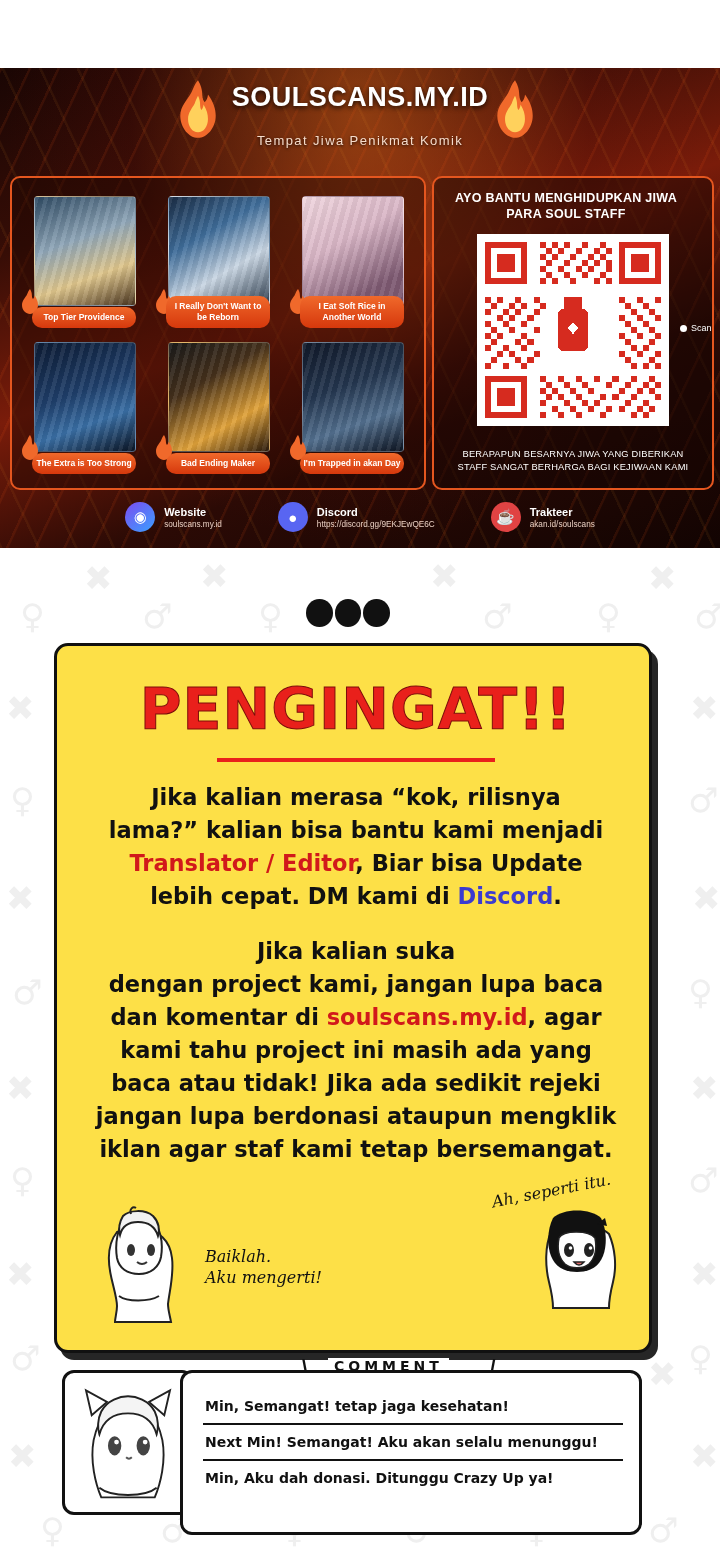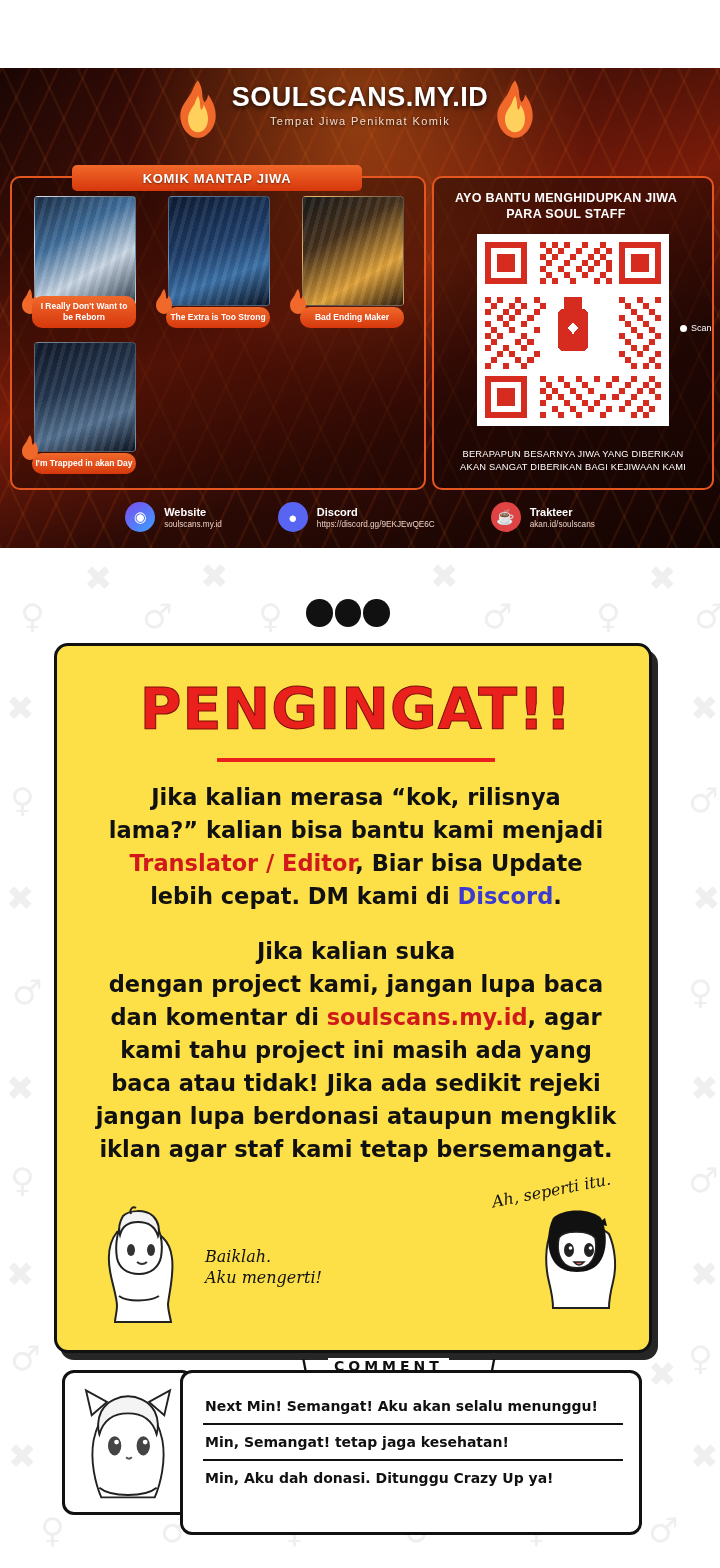--- a/index.html
+++ b/index.html
@@ -39,24 +39,24 @@
     text-align: center;
   }
   .brand-title {
     font-size: 27px;
     font-weight: bold;
     color: #ffffff;
     letter-spacing: 0.5px;
     text-shadow: 0 2px 5px rgba(0,0,0,0.8);
   }
   .brand-sub {
-    font-size: 11px;
+    font-size: 13px;
     color: #f6dccb;
     letter-spacing: 1.4px;
-    margin-top: 2px;
+    margin-top: 20px;
     text-shadow: 0 1px 3px rgba(0,0,0,0.8);
   }
   .flame {
     position: absolute;
     width: 46px; height: 62px;
     top: 10px;
   }
   .flame.left { left: 175px; }
   .flame.right { left: 492px; }
   .flame svg { width: 100%; height: 100%; display: block; }
@@ -362,35 +362,54 @@
         <path d="M20 16c3 6 1 9 3 13 2-2 2-5 2-5 3 5 4 9 4 13 0 7-4 12-9 12s-9-5-9-12c0-6 4-10 6-14 1-3 2-5 3-7z" fill="#ffd15c"></path>
       </svg>
   </div>
 
   <div class="banner-head">
     <div class="brand-title">SOULSCANS.MY.ID</div>
     <div class="brand-sub">Tempat Jiwa Penikmat Komik</div>
   </div>
 
   <div class="panel-left">
-    <div class="panel-title">KOMIK MANTAP JIWA</div>
     <div class="comic-grid">
 
+      <div class="comic">
+        <div class="cover c1"></div>
+        <div class="badge">
+          <svg viewBox="0 0 20 26">
+              <path d="M10 1c3 5 1 7 3 10 1.5-1.5 1.5-3.5 1.5-3.5C17 11 18 14 18 17c0 5.5-4 9-8 9s-8-3.5-8-9c0-4.5 3.5-7.5 5-10.5C8 4.5 8.5 2.5 10 1z" fill="#f0692b"></path>
+            </svg>
+        </div>
+        <div class="label">Top Tier
+Providence</div>
+      </div>
 
       <div class="comic">
         <div class="cover c2"></div>
         <div class="badge">
           <svg viewBox="0 0 20 26">
               <path d="M10 1c3 5 1 7 3 10 1.5-1.5 1.5-3.5 1.5-3.5C17 11 18 14 18 17c0 5.5-4 9-8 9s-8-3.5-8-9c0-4.5 3.5-7.5 5-10.5C8 4.5 8.5 2.5 10 1z" fill="#f0692b"></path>
             </svg>
         </div>
         <div class="label">I Really Don't
 Want to be Reborn</div>
       </div>
 
+      <div class="comic">
+        <div class="cover c3"></div>
+        <div class="badge">
+          <svg viewBox="0 0 20 26">
+              <path d="M10 1c3 5 1 7 3 10 1.5-1.5 1.5-3.5 1.5-3.5C17 11 18 14 18 17c0 5.5-4 9-8 9s-8-3.5-8-9c0-4.5 3.5-7.5 5-10.5C8 4.5 8.5 2.5 10 1z" fill="#f0692b"></path>
+            </svg>
+        </div>
+        <div class="label">I Eat Soft Rice
+in Another World</div>
+      </div>
 
       <div class="comic">
         <div class="cover c4"></div>
         <div class="badge">
           <svg viewBox="0 0 20 26">
               <path d="M10 1c3 5 1 7 3 10 1.5-1.5 1.5-3.5 1.5-3.5C17 11 18 14 18 17c0 5.5-4 9-8 9s-8-3.5-8-9c0-4.5 3.5-7.5 5-10.5C8 4.5 8.5 2.5 10 1z" fill="#f0692b"></path>
             </svg>
         </div>
         <div class="label">The Extra
 is Too Strong</div>
@@ -586,21 +605,21 @@
         <rect x="12" y="11" width="5" height="7" rx="1" fill="#d62b1f"></rect>
         <rect x="13" y="9" width="3" height="2" fill="#d62b1f"></rect>
         <path d="M14.5 13.2l.9.9-.9 1.1-.9-1.1z" fill="#fff"></path>
       </svg>
     </div>
     <div class="scan-dot">
       <span class="dot"></span>
       <span class="txt">Scan</span>
     </div>
     <div class="qr-footer" style="white-space:pre-line">BERAPAPUN BESARNYA JIWA YANG DIBERIKAN
-AKAN SANGAT DIBERIKAN BAGI KEJIWAAN KAMI</div>
+STAFF SANGAT BERHARGA BAGI KEJIWAAN KAMI</div>
   </div>
 
   <div class="links">
     <div class="link">
       <div class="licon web">◉</div>
       <div class="ltext">
         <div class="lt-title">Website</div>
         <div class="lt-sub">soulscans.my.id</div>
       </div>
     </div>
@@ -734,19 +753,19 @@
       <path d="M36 120c12 10 48 10 60 0" fill="none" stroke="#222" stroke-width="2"></path>
     </svg>
   </div>
 
   <div class="comment-slash-l">\</div>
   <div class="comment-head">COMMENT</div>
   <div class="comment-slash-r">/</div>
 
   <div class="comment-wrap">
     <div class="comment-list">
+      <div class="comment-item">Min, Semangat! tetap jaga kesehatan!</div>
       <div class="comment-item">Next Min! Semangat! Aku akan selalu menunggu!</div>
-      <div class="comment-item">Min, Semangat! tetap jaga kesehatan!</div>
       <div class="comment-item">Min, Aku dah donasi. Ditunggu Crazy Up ya!</div>
     </div>
   </div>
 
 </div>
 
 </body></html>

